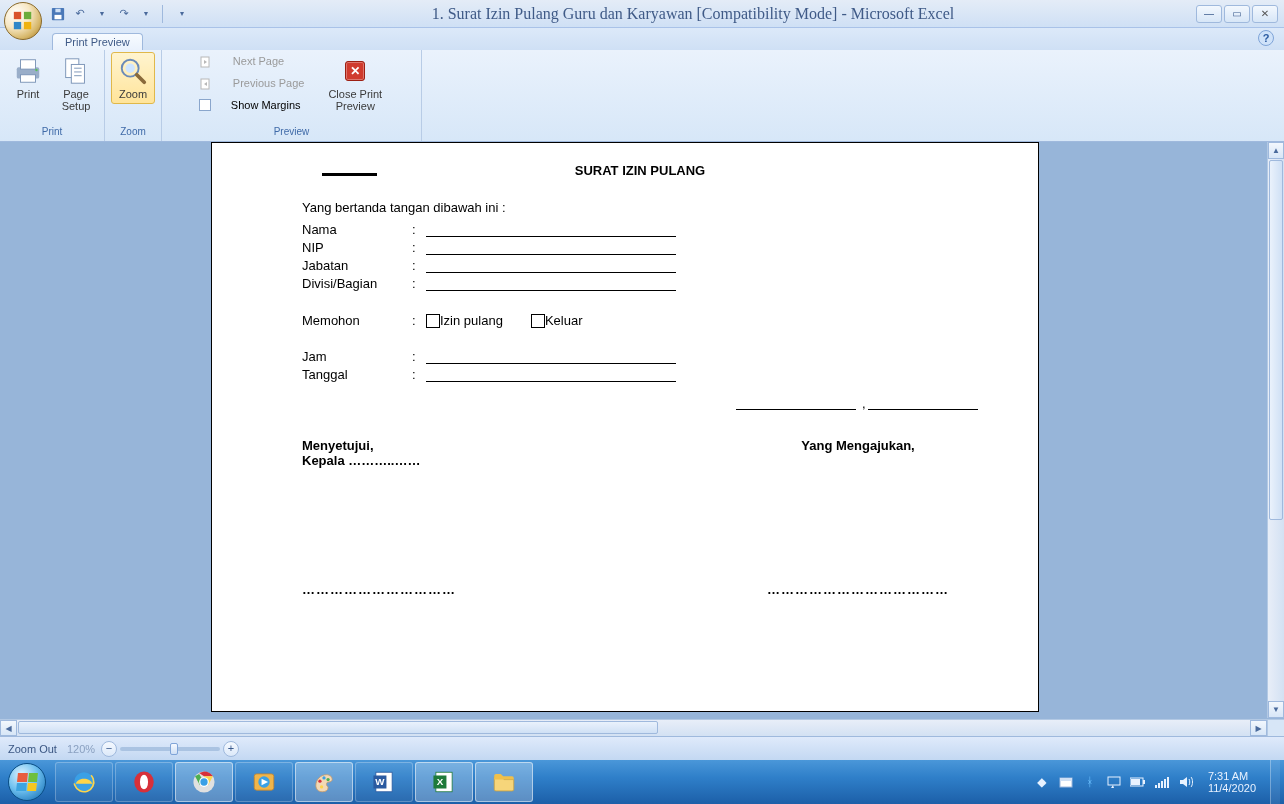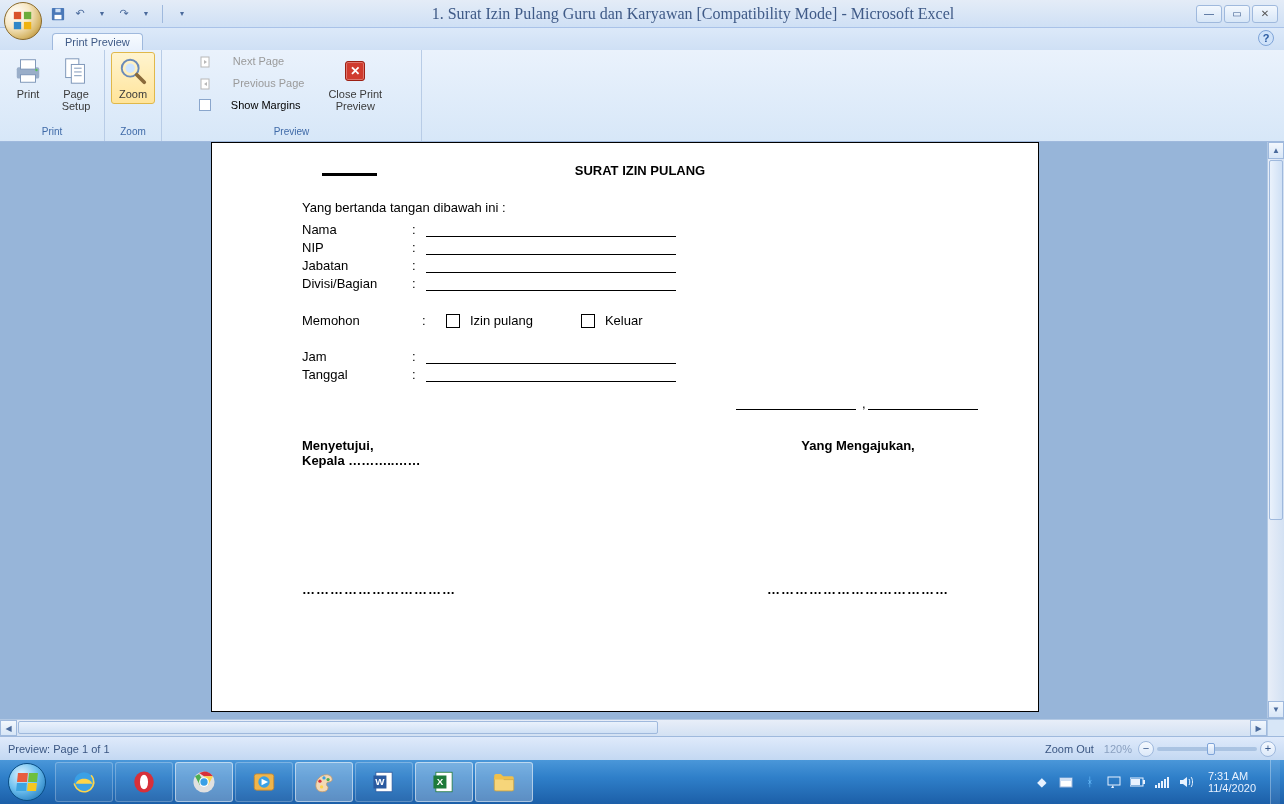--- a/index.html
+++ b/index.html
@@ -44,21 +44,21 @@
   .preview-inner{position:absolute;top:1px;left:4px;right:4px;bottom:18px;background:#97b5d9;}
   .page-wrap{position:absolute;left:208px;top:0;width:826px;height:568px;}
   .page{position:absolute;inset:0;background:#fff;box-shadow:0 0 0 1px #000;}
   .doc{position:absolute;left:90px;top:20px;right:60px;font-size:13px;color:#000;font-family:Arial, sans-serif;}
   .doc .title{font-weight:bold;text-align:center;margin-bottom:22px;}
   .doc .hdr-line{position:absolute;top:10px;left:20px;width:55px;border-top:3px solid #000;}
   .field-row{display:flex;align-items:flex-end;height:18px;margin-bottom:0;}
   .field-row .flabel{width:110px;}
   .field-row .colon{width:14px;}
   .field-row .fline{flex:0 0 250px;border-bottom:1.5px solid #000;height:14px;}
-  .check-row{display:flex;align-items:center;gap:10px;margin-top:22px;margin-bottom:18px;}
+  .check-row{display:flex;align-items:center;margin-top:22px;margin-bottom:18px;}
   .check-row .flabel{width:110px;}
   .check-row .colon{width:14px;}
   .cbox{width:14px;height:14px;border:1.5px solid #000;display:inline-block;}
   .sig-row{display:flex;justify-content:space-between;margin-top:28px;}
   .sig-left{font-weight:bold;}
   .sig-right{font-weight:bold;text-align:center;width:240px;}
   .sig-date{display:flex;gap:6px;justify-content:flex-end;margin-top:14px;font-weight:normal;}
   .sig-date span{border-bottom:1.5px solid #000;display:inline-block;height:14px;}
   .dotline{letter-spacing:1px;font-weight:bold;}
   .sig-space{height:86px;}
@@ -308,21 +308,20 @@
   </div>
   <div class="hscroll">
     <div class="arr">◀</div>
     <div class="thumb"></div>
     <div class="arr r">▶</div>
   </div>
   <div class="scroll-corner"></div>
 </div>
 
 <div class="statusbar">
-  <div class="left">Preview: Page 1 of 1</div>
   <div class="zoom-lbl">Zoom Out</div>
   <div class="zoom-pct">120%</div>
   <div class="zoom-slider">
     <div class="zbtn">−</div>
     <div class="ztrack">
         <div class="zthumb"></div>
       </div>
     <div class="zbtn">+</div>
   </div>
 </div>

